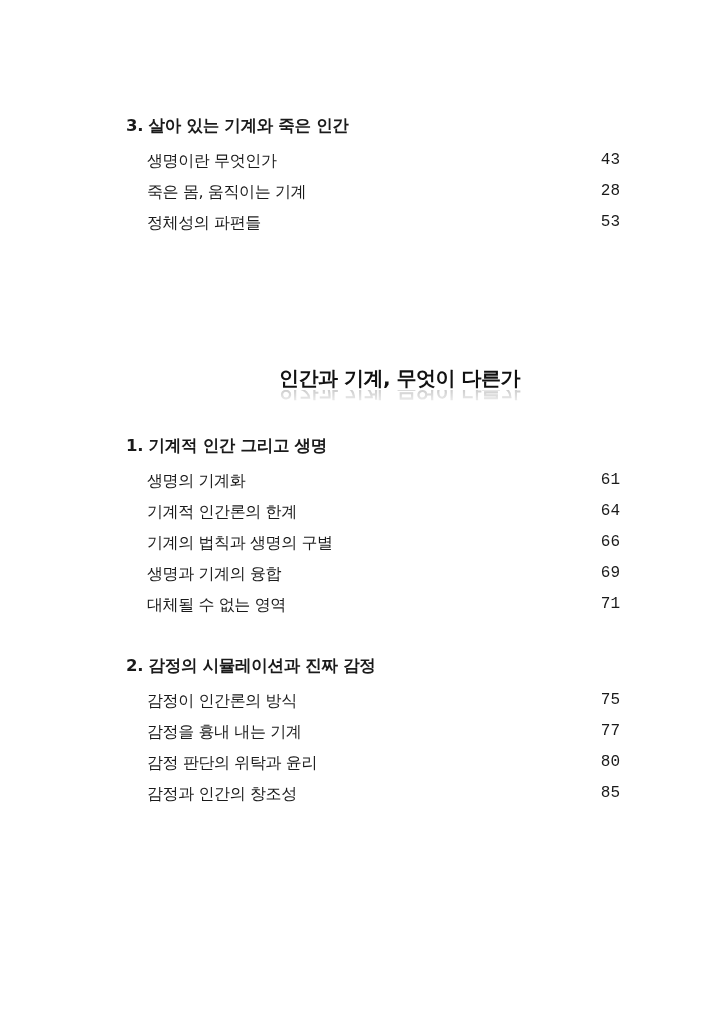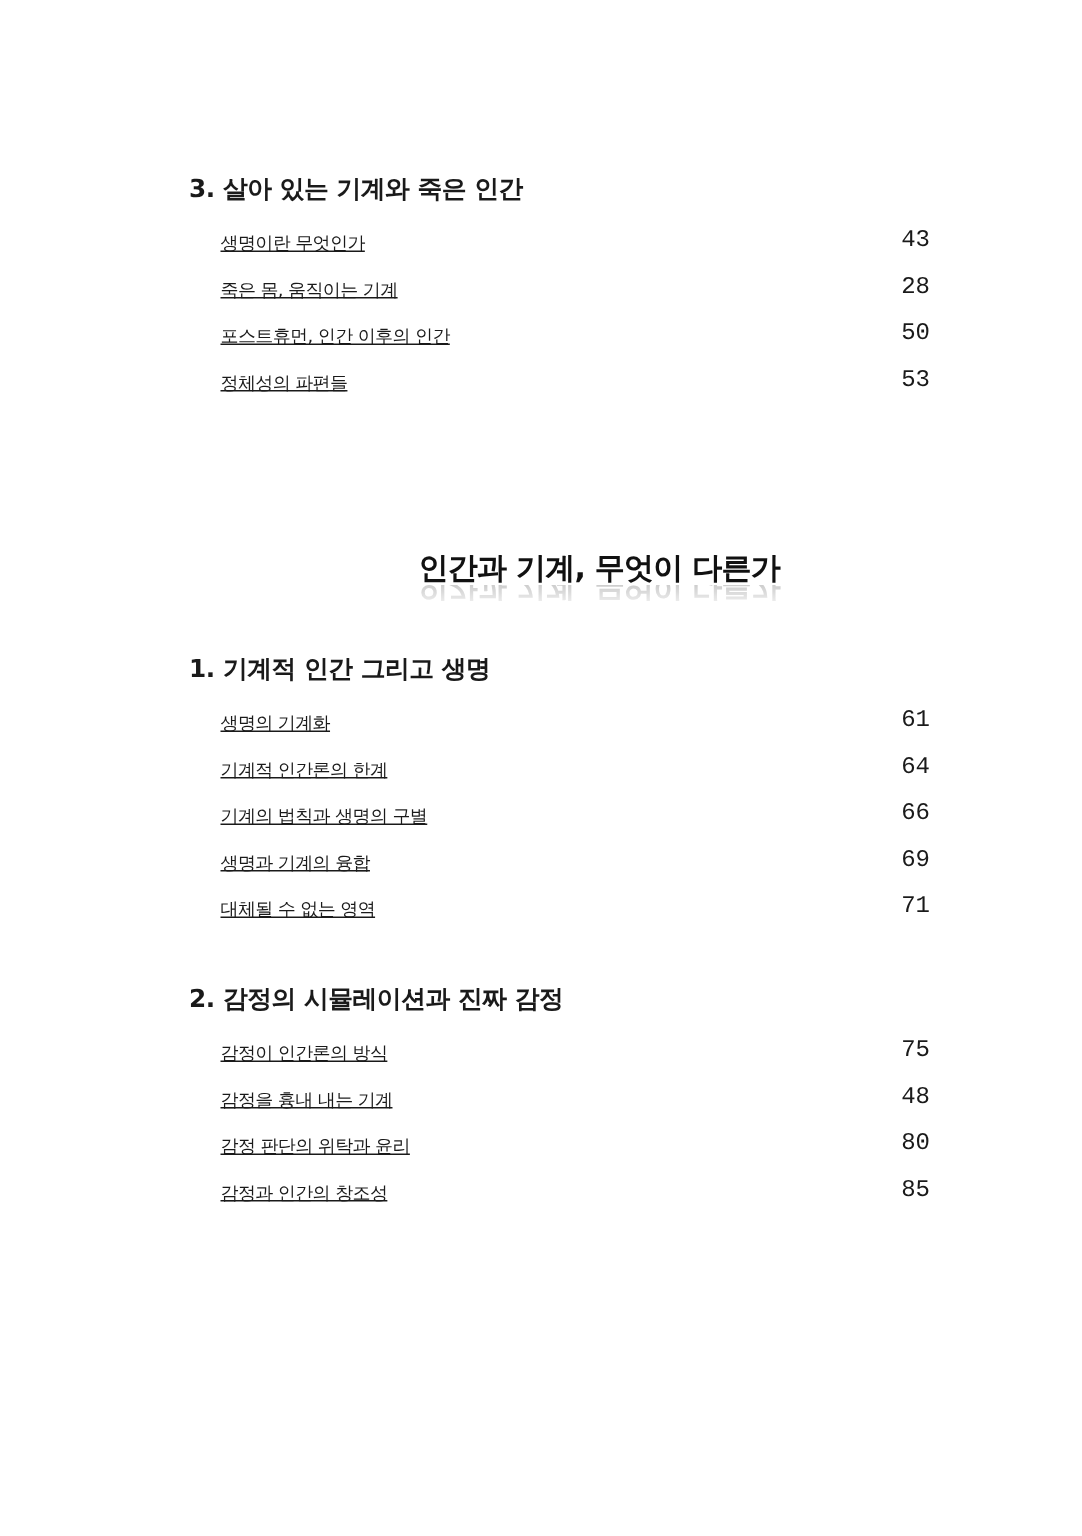--- a/index.html
+++ b/index.html
@@ -41,23 +41,22 @@
     .toc-row {
       position: relative;
       height: 31px;
       line-height: 31px;
       padding-left: 21px;
       font-size: 16px;
       white-space: nowrap;
     }
     .toc-label {
       font-family: "DejaVu Sans", "Liberation Sans", sans-serif;
-      font-size: 12px;
+      font-size: 16px;
       letter-spacing: -0.4px;
-      text-decoration: underline;
     }
     .toc-page {
       position: absolute;
       right: 0;
       top: 0;
       font-family: Liberation Mono, monospace;
       font-size: 16px;
     }
     .part-heading-wrap {
       position: absolute;
@@ -104,24 +103,20 @@
     <div class="toc-list">
       <div class="toc-row">
         <span class="toc-label">생명이란 무엇인가</span>
         <span class="toc-page">43</span>
       </div>
       <div class="toc-row">
         <span class="toc-label">죽은 몸, 움직이는 기계</span>
         <span class="toc-page">28</span>
       </div>
       <div class="toc-row">
-        <span class="toc-label">포스트휴먼, 인간 이후의 인간</span>
-        <span class="toc-page">50</span>
-      </div>
-      <div class="toc-row">
         <span class="toc-label">정체성의 파편들</span>
         <span class="toc-page">53</span>
       </div>
     </div>
   </div>
 
   <div class="part-heading-wrap">
     <div class="part-heading">인간과 기계, 무엇이 다른가</div>
     <div class="part-heading-reflection">인간과 기계, 무엇이 다른가</div>
   </div>
@@ -154,21 +149,21 @@
 
   <div class="section" style="top:654px;">
     <div class="section-title">2. 감정의 시뮬레이션과 진짜 감정</div>
     <div class="toc-list">
       <div class="toc-row">
         <span class="toc-label">감정이 인간론의 방식</span>
         <span class="toc-page">75</span>
       </div>
       <div class="toc-row">
         <span class="toc-label">감정을 흉내 내는 기계</span>
-        <span class="toc-page">48</span>
+        <span class="toc-page">77</span>
       </div>
       <div class="toc-row">
         <span class="toc-label">감정 판단의 위탁과 윤리</span>
         <span class="toc-page">80</span>
       </div>
       <div class="toc-row">
         <span class="toc-label">감정과 인간의 창조성</span>
         <span class="toc-page">85</span>
       </div>
     </div>

